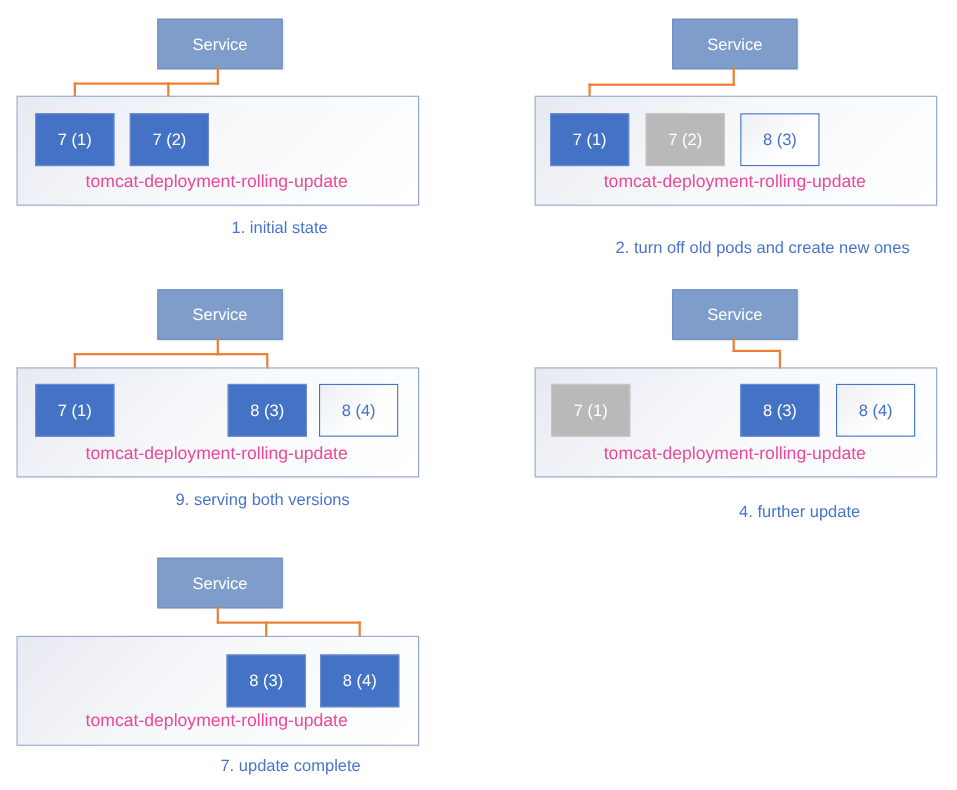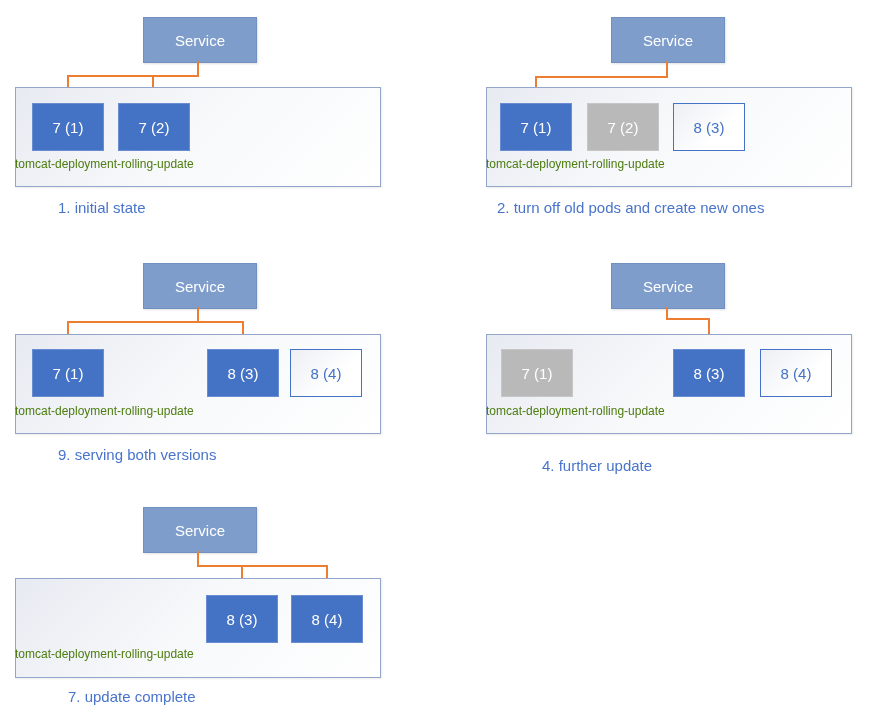--- a/index.html
+++ b/index.html
@@ -22,25 +22,25 @@
   }
   .pod {
     position:absolute; width:72px; height:48px; box-sizing:border-box;
     display:flex; align-items:center; justify-content:center; font-size:15px;
   }
   .pod.active   { background:#4472C4; color:#ffffff; border:1px solid #6A8CD0; }
   .pod.inactive { background:#B9B9B9; color:#ffffff; border:1px solid #C6C6C6; }
   .pod.pending  { background:linear-gradient(135deg,#EDEFF4 0%, #FFFFFF 65%);
                   color:#4472C4; border:1.5px solid #4472C4; }
   .deploy-label {
-    position:absolute; width:364px; text-align:left;
-    color:#4d7c0f; font-size:12px;
+    position:absolute; width:364px; text-align:center;
+    color:#ec4899; font-size:16px;
   }
   .caption {
-    position:absolute; text-align:left; color:#4974CB; font-size:15px;
+    position:absolute; text-align:right; color:#4974CB; font-size:15px;
   }
   .cline  { position:absolute; background:#ED7D31; }
   .carrow { position:absolute; width:0; height:0;
             border-left:6px solid transparent; border-right:6px solid transparent;
             border-top:10px solid #ED7D31; }
 </style>
 </head>
 <body>
 
 <div class="canvas">
@@ -68,21 +68,21 @@
     </div>
     <div class="cline" style="left:666px;top:61px;width:2px;height:17px"></div>
     <div class="cline" style="left:535px;top:76px;width:133px;height:2px"></div>
     <div class="cline" style="left:535px;top:76px;width:2px;height:18px"></div>
     <div class="carrow" style="left:530px;top:93px"></div>
     <div class="deploy" style="left:486px;top:87px"></div>
     <div class="pod active" style="left:500px;top:103px">7 (1)</div>
     <div class="pod inactive" style="left:587px;top:103px">7 (2)</div>
     <div class="pod pending" style="left:673px;top:103px">8 (3)</div>
     <div class="deploy-label" style="left:486px;top:157px">tomcat-deployment-rolling-update</div>
-    <div class="caption" style="left:497px;top:199px;width:330px">2. turn off old pods and create new ones</div>
+    <div class="caption" style="left:497px;top:217px;width:330px">2. turn off old pods and create new ones</div>
   </section>
 
   <section>
     <div class="service" style="left:143px;top:263px">
       <span>Service</span>
     </div>
     <div class="cline" style="left:197px;top:307px;width:2px;height:16px"></div>
     <div class="cline" style="left:67px;top:321px;width:176px;height:2px"></div>
     <div class="cline" style="left:67px;top:321px;width:2px;height:18px"></div>
     <div class="cline" style="left:242px;top:321px;width:2px;height:18px"></div>

